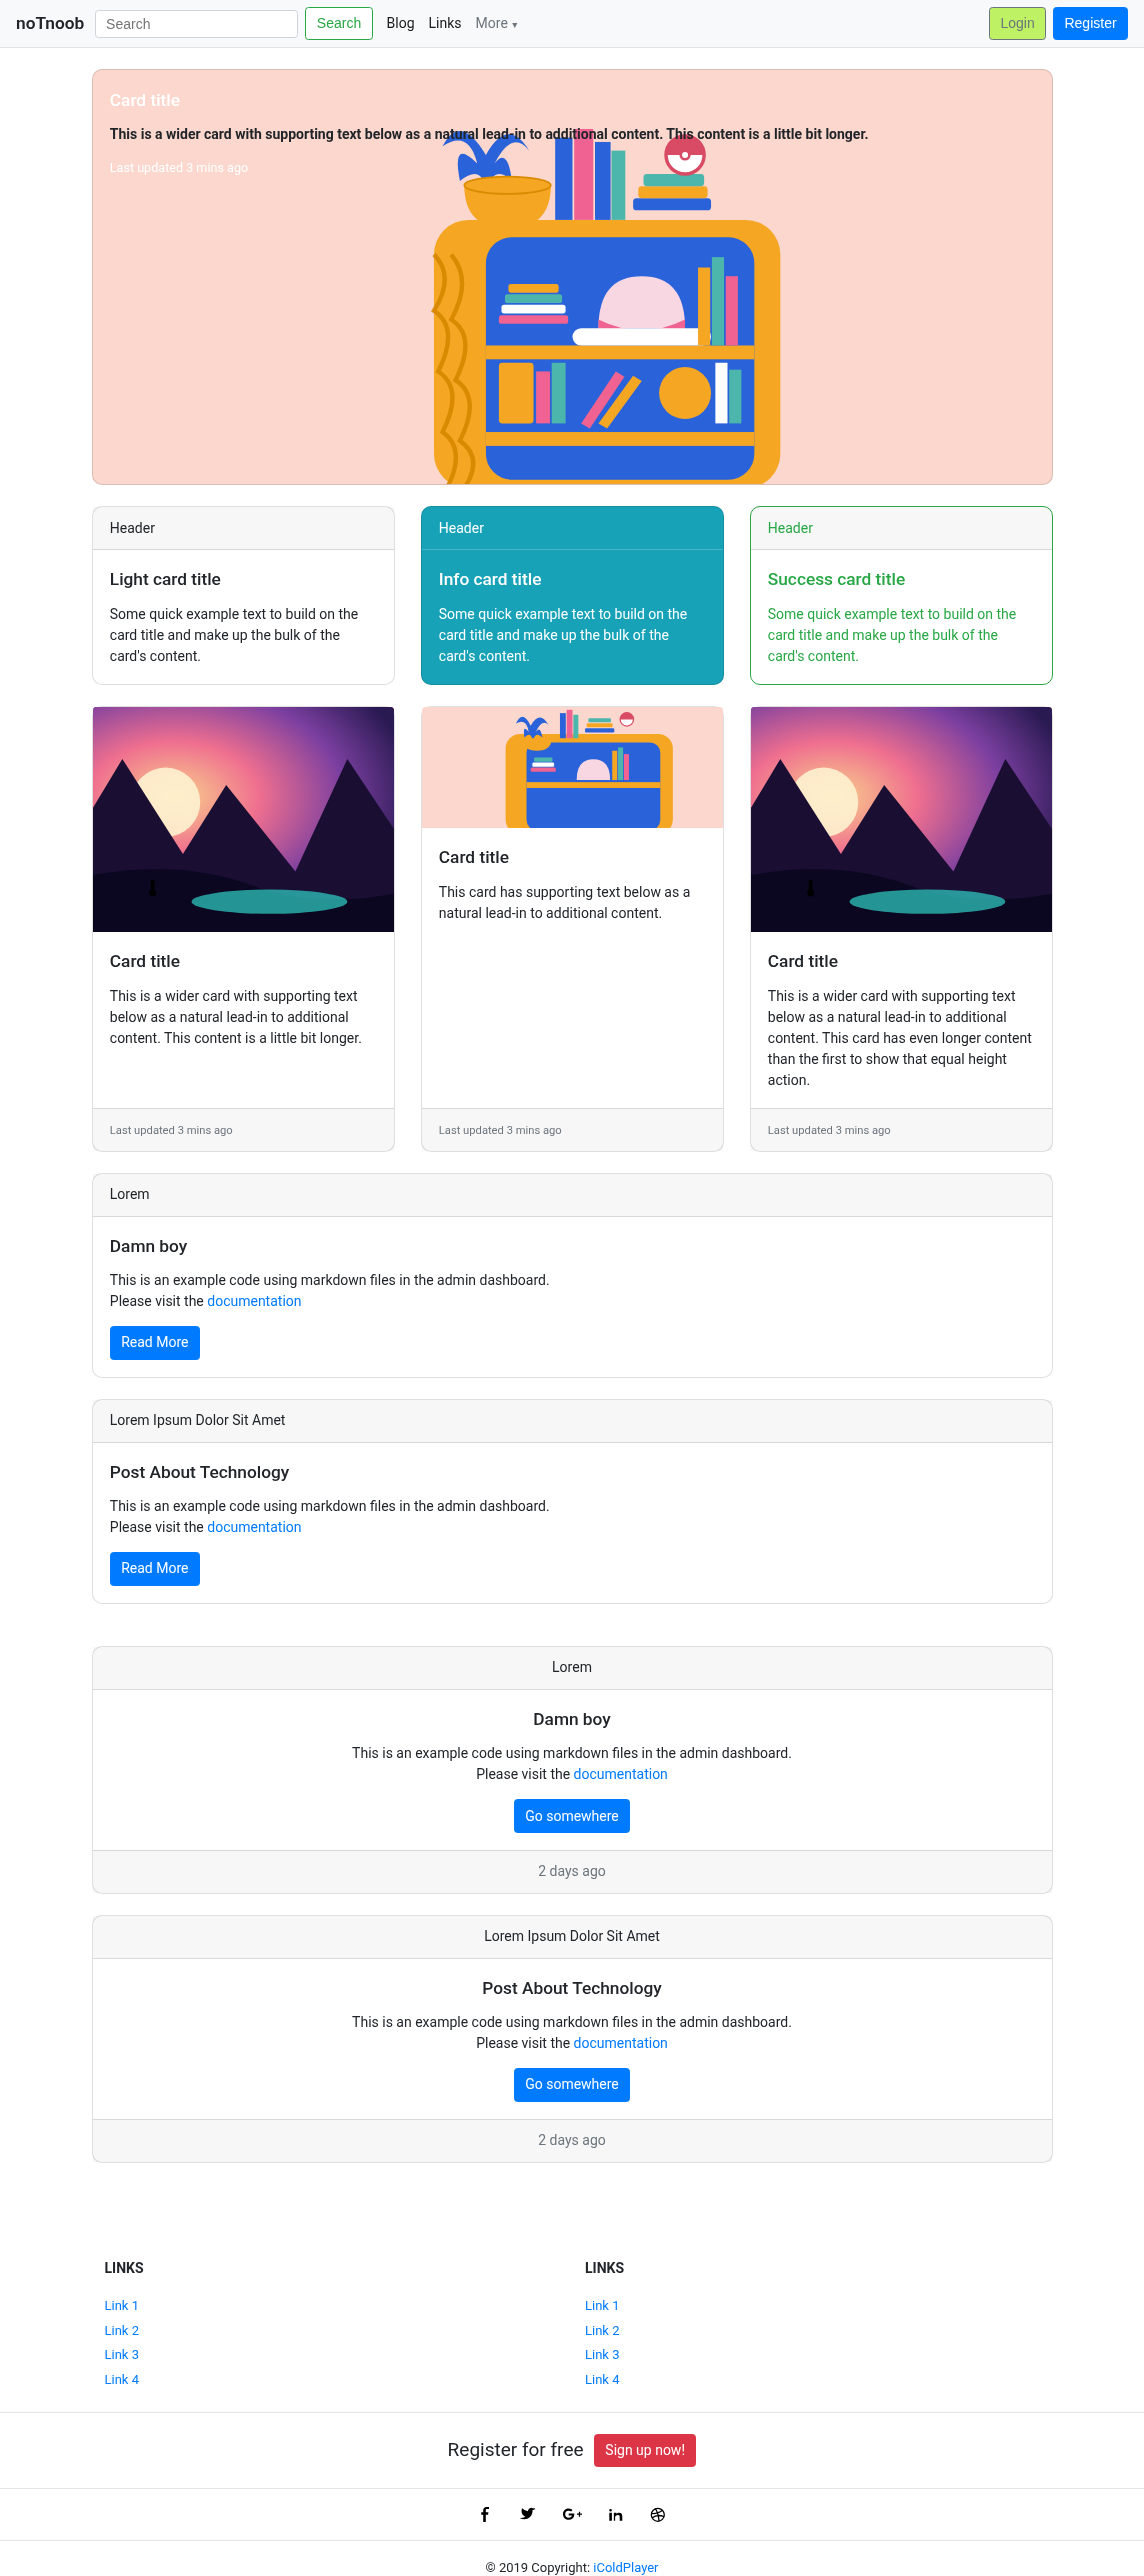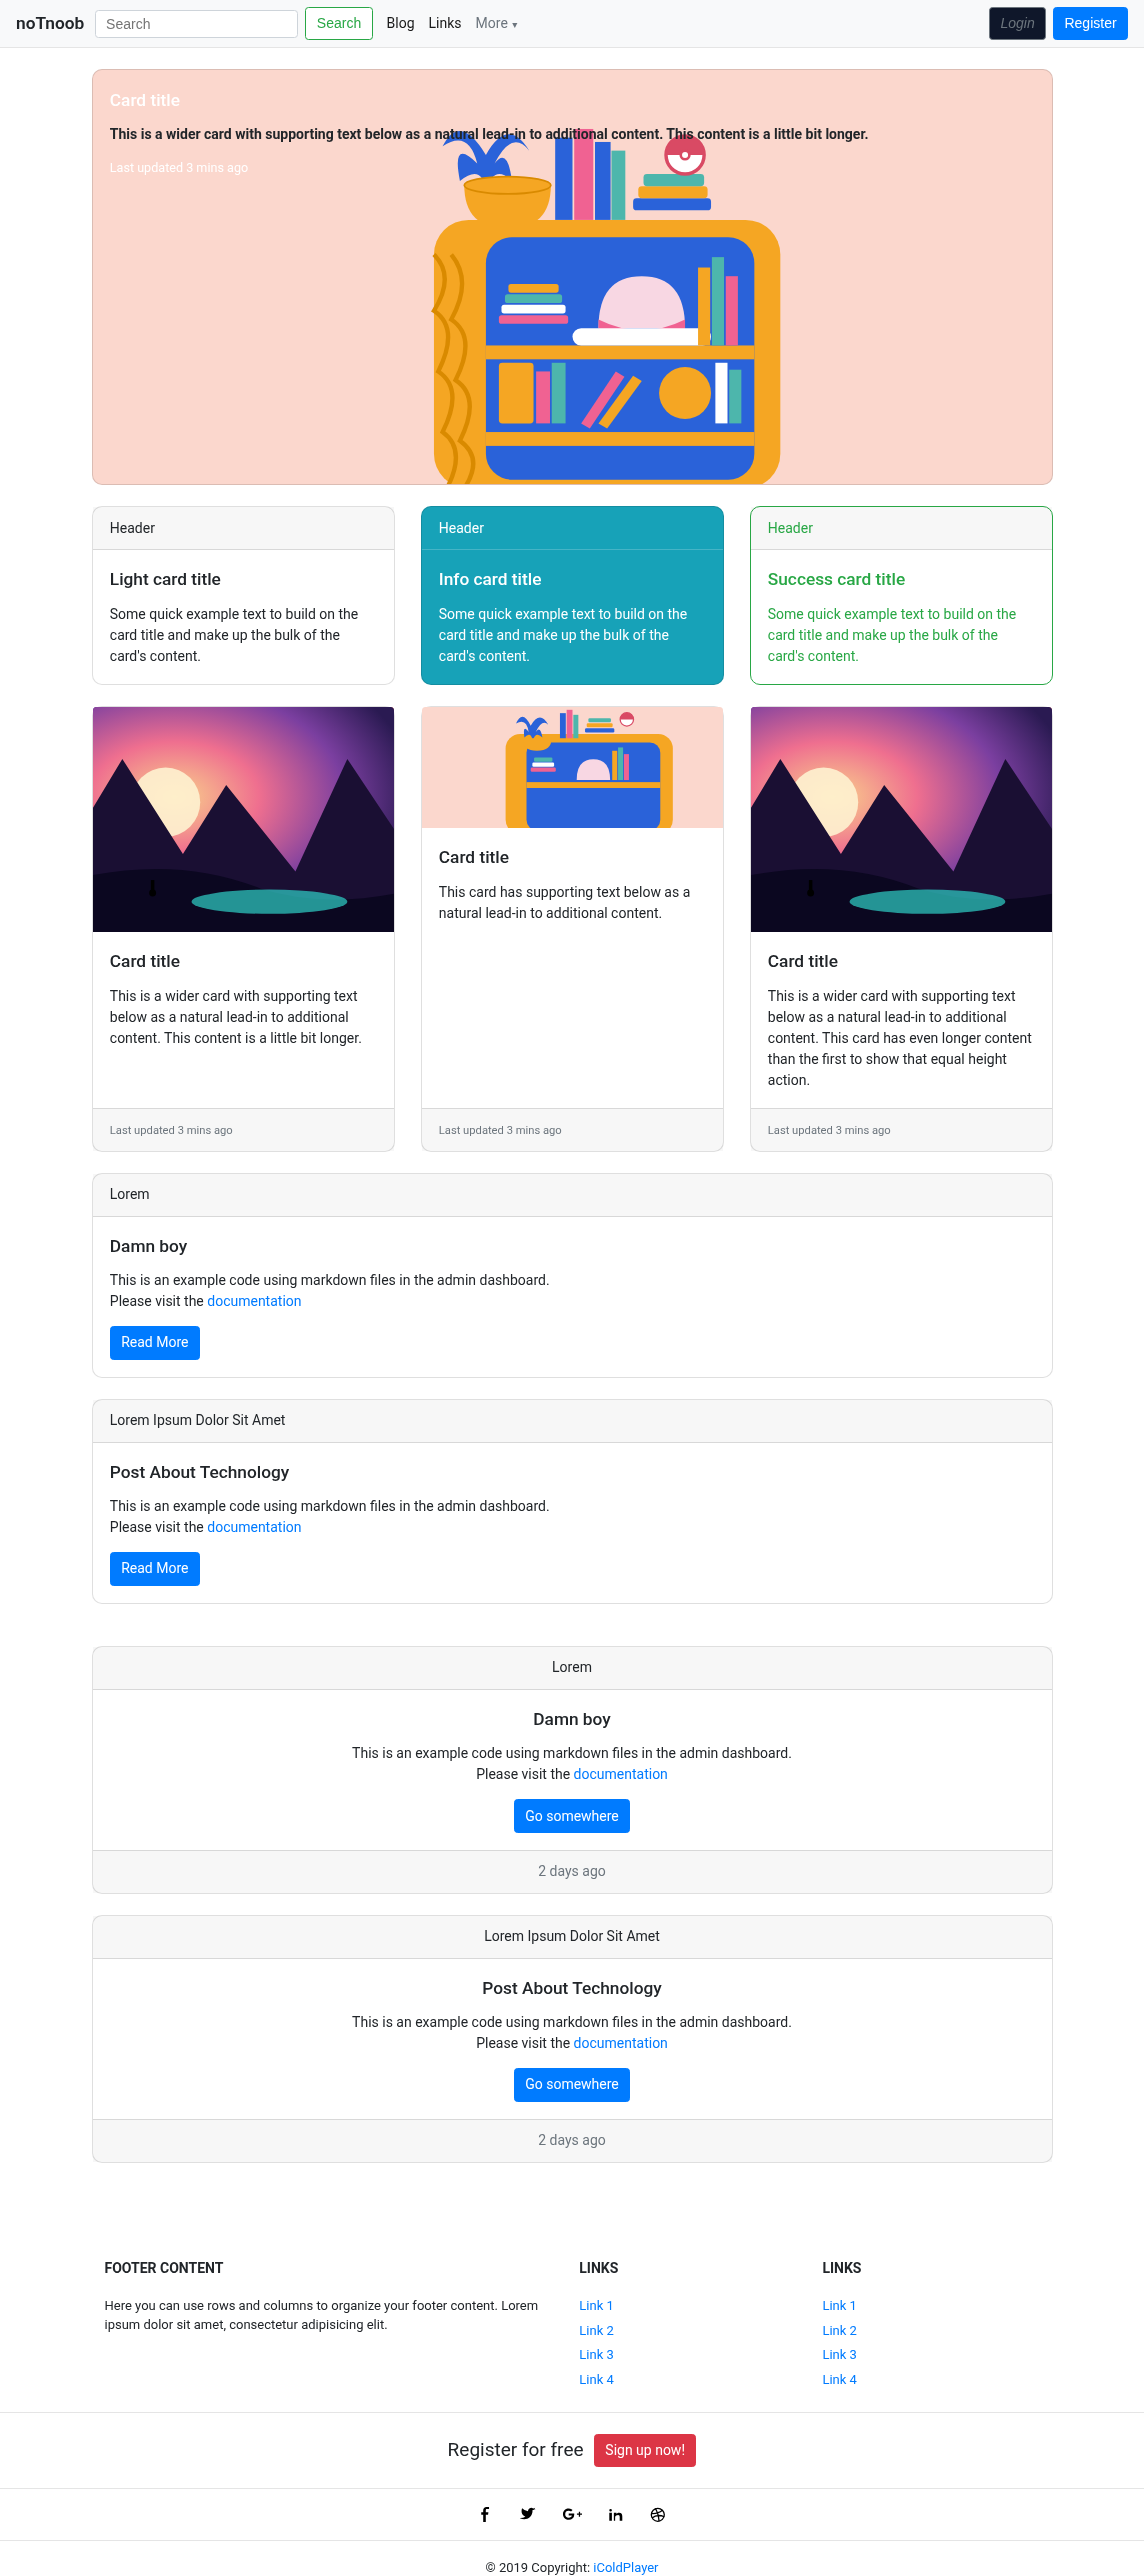--- a/index.html
+++ b/index.html
@@ -44,21 +44,21 @@
     display: inline-block;
     padding: 5.2px 10.4px;
     font-size: 14px;
     line-height: 1.5;
     border: 0.9px solid transparent;
     border-radius: 3.5px;
     cursor: pointer;
     text-align: center;
   }
   .btn-outline-success { color: var(--success); border-color: var(--success); background: #fff; }
-  .btn-outline-secondary { color: var(--muted); border-color: var(--muted); background: #0f172a; font-style: italic; }
+  .btn-outline-secondary { color: var(--muted); border-color: var(--muted); background: #bef264; }
   .btn-primary { color: #fff; background: var(--primary); border-color: var(--primary); }
   .btn-danger { color: #fff; background: var(--danger); border-color: var(--danger); }
   .nav-links { display: flex; gap: 14px; margin-left: 7px; align-items: center; }
   .nav-link { color: rgba(0,0,0,.9); }
   .nav-link.muted { color: var(--muted); }
   .spacer { flex: 1; }
   .dropdown-caret { font-size: 8.7px; margin-left: 2.6px; }
 
   
   .container {
@@ -446,24 +446,20 @@
       <a href="#" class="btn btn-primary">Go somewhere</a>
     </div>
     <div class="card-footer text-muted">2 days ago</div>
   </div>
 
 </div>
 
 <footer class="page-footer">
   <div class="container">
     <div class="footer-cols">
-      <div class="footer-col-wide">
-        <h5 class="footer-heading">Footer Content</h5>
-        <p>Here you can use rows and columns to organize your footer content. Lorem ipsum dolor sit amet, consectetur adipisicing elit.</p>
-      </div>
       <div class="footer-col">
         <h5 class="footer-heading">Links</h5>
         <ul class="footer-list">
           <li><a href="#">Link 1</a></li>
           <li><a href="#">Link 2</a></li>
           <li><a href="#">Link 3</a></li>
           <li><a href="#">Link 4</a></li>
         </ul>
       </div>
       <div class="footer-col">

